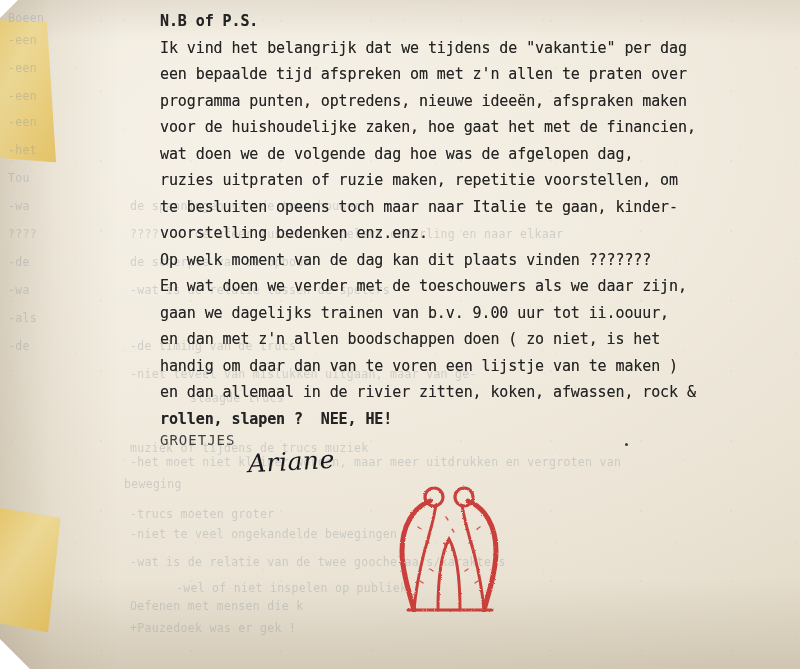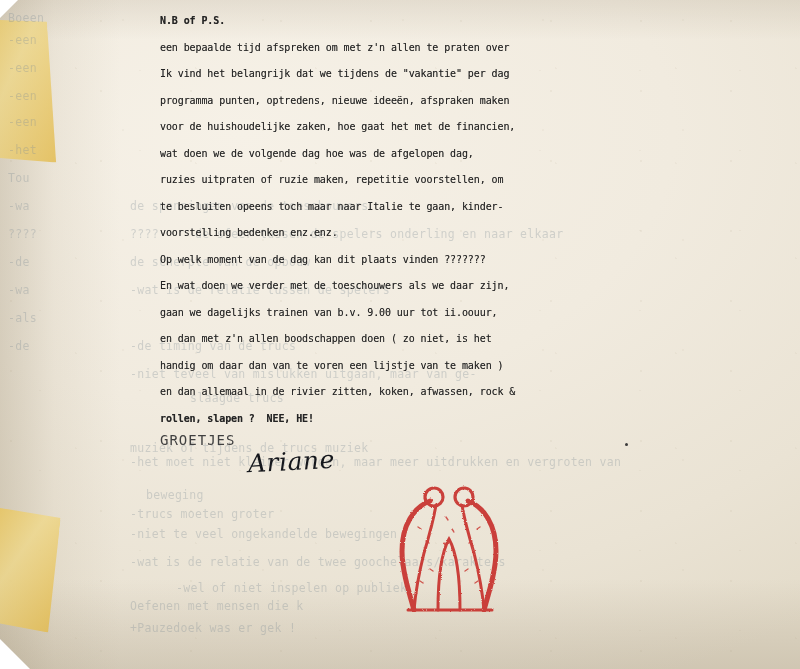--- a/index.html
+++ b/index.html
@@ -93,21 +93,21 @@
     white-space: pre;
   }
   
   .typed {
     position: absolute;
     left: 160px;
     top: 8px;
     width: 600px;
     color: #242424;
     font-family: "DejaVu Sans Mono", monospace;
-    font-size: 10px;
+    font-size: 15px;
     line-height: 26.5px;
     letter-spacing: -0.1px;
     text-shadow: 0 0 0.6px rgba(30,30,30,0.45);
   }
   .typed .ln {
     white-space: pre;
     display: block;
   }
   .typed .ln.bold { font-weight: bold; }
   .sig-group {
@@ -193,33 +193,33 @@
       <div class="ghost-line" style="left: 8px; top: 336px;">-de</div>
       <div class="ghost-line" style="left: 130px; top: 196px;">de spanningen van de toeschouwers</div>
       <div class="ghost-line" style="left: 130px; top: 224px;">????     de sfeer tussen de spelers onderling en naar elkaar</div>
       <div class="ghost-line" style="left: 130px; top: 252px;">de scherpte van de opbouw</div>
       <div class="ghost-line" style="left: 130px; top: 280px;">-wat is de relatie tussen de spelers</div>
       <div class="ghost-line" style="left: 130px; top: 336px;">-de timing van de trucs</div>
       <div class="ghost-line" style="left: 130px; top: 364px;">-niet teveel van mislukken uitgaan, maar van ge-</div>
       <div class="ghost-line" style="left: 190px; top: 388px;">slaagde trucs</div>
       <div class="ghost-line" style="left: 130px; top: 438px;">muziek of tijdens de trucs muziek</div>
       <div class="ghost-line" style="left: 130px; top: 452px;">-het moet niet kleiner worden, maar meer uitdrukken en vergroten van</div>
-      <div class="ghost-line" style="left: 146px; top: 474px; margin-top: 11px;">beweging</div>
+      <div class="ghost-line" style="left: 124px; top: 474px;">beweging</div>
       <div class="ghost-line" style="left: 130px; top: 504px;">-trucs moeten groter</div>
       <div class="ghost-line" style="left: 130px; top: 524px;">-niet te veel ongekandelde bewegingen</div>
       <div class="ghost-line" style="left: 130px; top: 552px;">-wat is de relatie van de twee goochelaars/karakters</div>
       <div class="ghost-line" style="left: 130px; top: 578px; margin-left: 46px;">-wel of niet inspelen op publiek</div>
       <div class="ghost-line" style="left: 130px; top: 596px;">Oefenen met mensen die k</div>
       <div class="ghost-line" style="left: 130px; top: 618px;">+Pauzedoek was er gek !</div>
     </div>
 
   <div class="typed">
     <span class="ln bold">N.B of P.S.</span>
+    <span class="ln">Ik vind het belangrijk dat we tijdens de "vakantie" per dag</span>
     <span class="ln">een bepaalde tijd afspreken om met z'n allen te praten over</span>
-    <span class="ln">Ik vind het belangrijk dat we tijdens de "vakantie" per dag</span>
     <span class="ln">programma punten, optredens, nieuwe ideeën, afspraken maken</span>
     <span class="ln">voor de huishoudelijke zaken, hoe gaat het met de financien,</span>
     <span class="ln">wat doen we de volgende dag hoe was de afgelopen dag,</span>
     <span class="ln">ruzies uitpraten of ruzie maken, repetitie voorstellen, om</span>
     <span class="ln">te besluiten opeens toch maar naar Italie te gaan, kinder-</span>
     <span class="ln">voorstelling bedenken enz.enz.</span>
     <span class="ln">Op welk moment van de dag kan dit plaats vinden ???????</span>
     <span class="ln">En wat doen we verder met de toeschouwers als we daar zijn,</span>
     <span class="ln">gaan we dagelijks trainen van b.v. 9.00 uur tot ii.oouur,</span>
     <span class="ln">en dan met z'n allen boodschappen doen ( zo niet, is het</span>

